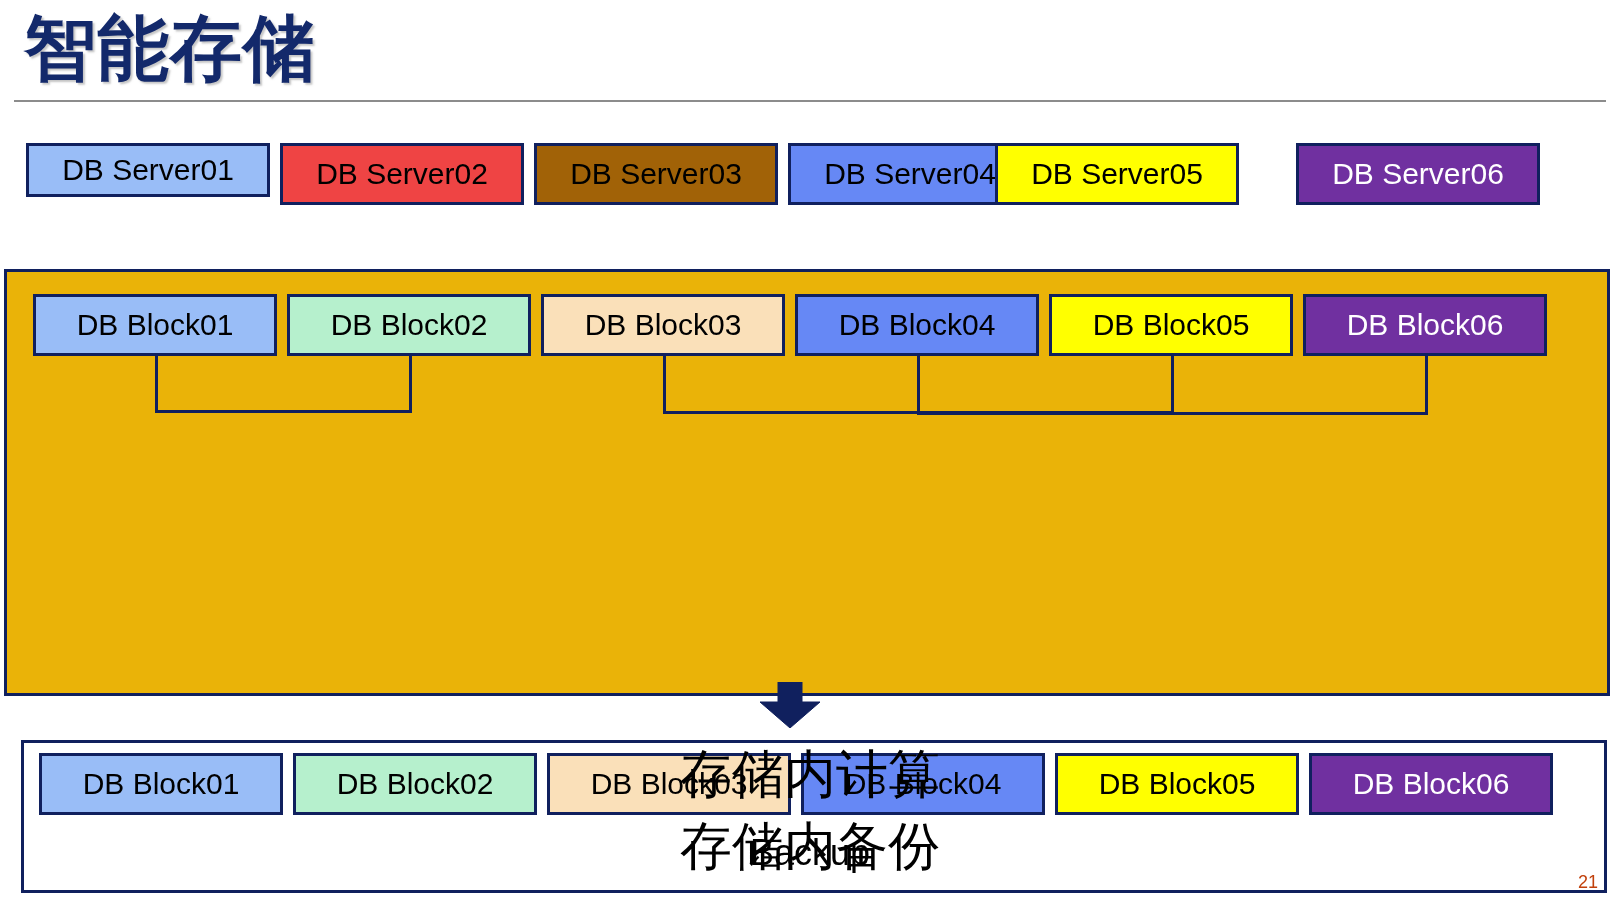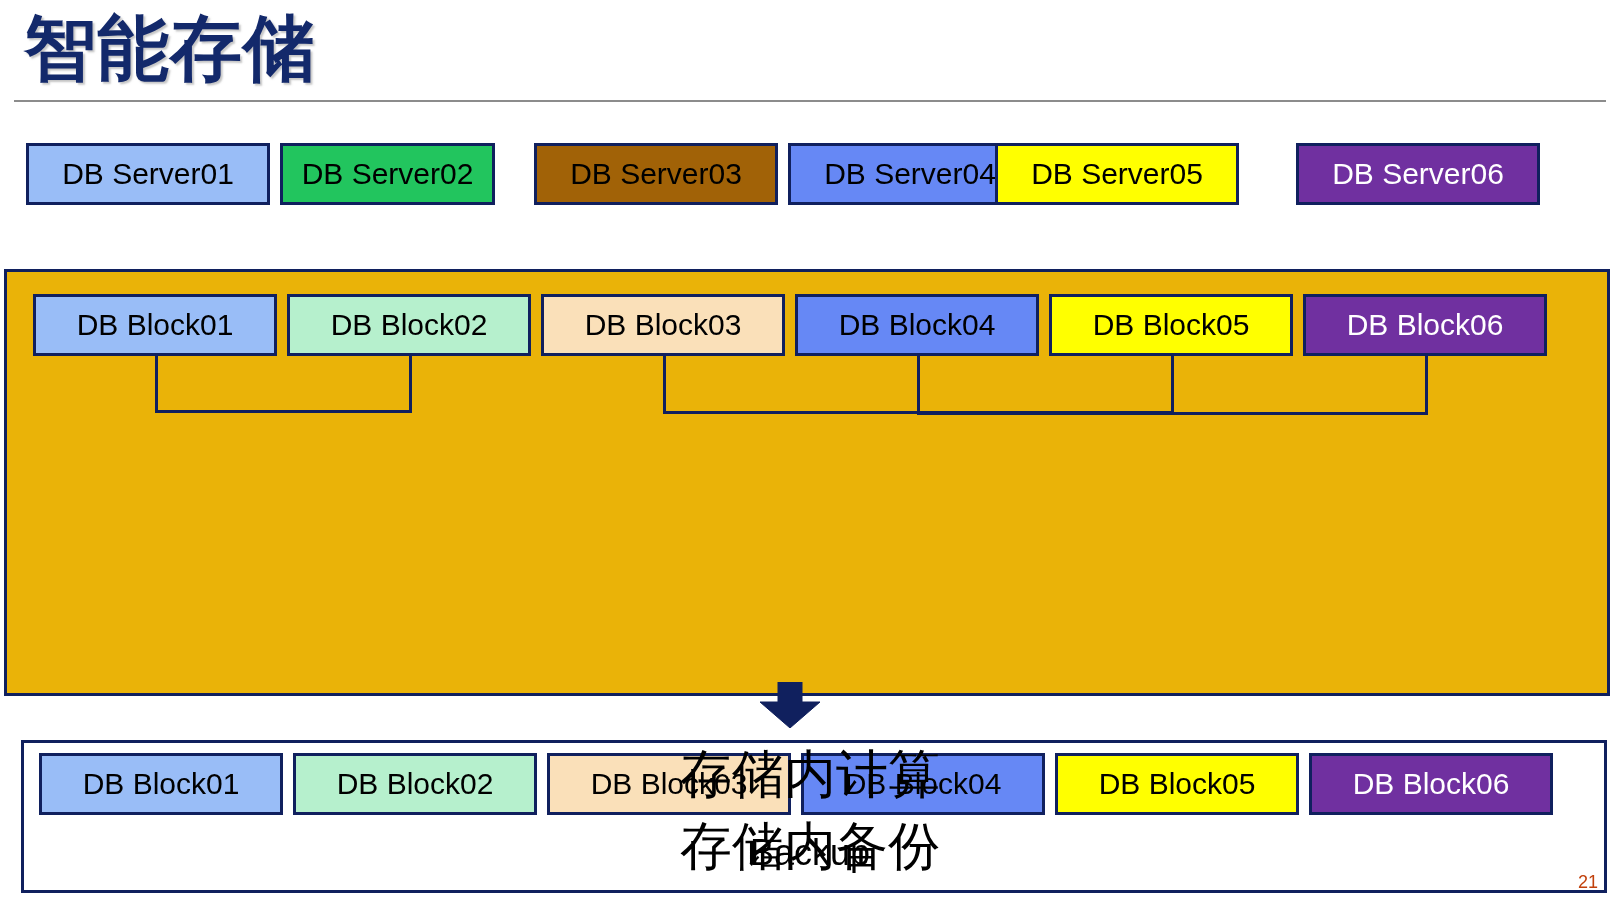--- a/index.html
+++ b/index.html
@@ -182,19 +182,19 @@
         <div class="box light" style="left: 1285px; top: 10px; width: 244px; height: 62px; background: rgb(112, 48, 160); color: rgb(255, 255, 255);">DB Block06</div>
       </div>
     <div id="backup-label">Backup</div>
     <div id="storage-label">Storage</div>
   </div>
 
   <div class="caption" id="caption-1">存储内计算</div>
   <div class="caption" id="caption-2">存储内备份</div>
 
   <div id="page-number">21</div>
-<div class="box" style="left: 26px; top: 143px; width: 244px; height: 62px; background: rgb(153, 189, 247); color: rgb(0, 0, 0);">DB Server01</div>
-    <div class="box" style="left: 280px; top: 143px; width: 215px; height: 62px; background: #22c55e; color: rgb(0, 0, 0);">DB Server02</div>
+<div class="box" style="left: 26px; top: 143px; width: 244px; height: 54px; background: rgb(153, 189, 247); color: rgb(0, 0, 0);">DB Server01</div>
+    <div class="box" style="left: 280px; top: 143px; width: 244px; height: 62px; background: #ef4444; color: rgb(0, 0, 0);">DB Server02</div>
     <div class="box" style="left: 534px; top: 143px; width: 244px; height: 62px; background: #a16207; color: rgb(0, 0, 0);">DB Server03</div>
     <div class="box" style="left: 788px; top: 143px; width: 244px; height: 62px; background: rgb(102, 136, 245); color: rgb(0, 0, 0);">DB Server04</div>
     <div class="box" style="left: 995px; top: 143px; width: 244px; height: 62px; background: rgb(255, 255, 0); color: rgb(0, 0, 0);">DB Server05</div>
     <div class="box light" style="left: 1296px; top: 143px; width: 244px; height: 62px; background: rgb(112, 48, 160); color: rgb(255, 255, 255);">DB Server06</div>
   </div>
 
 </body></html>

